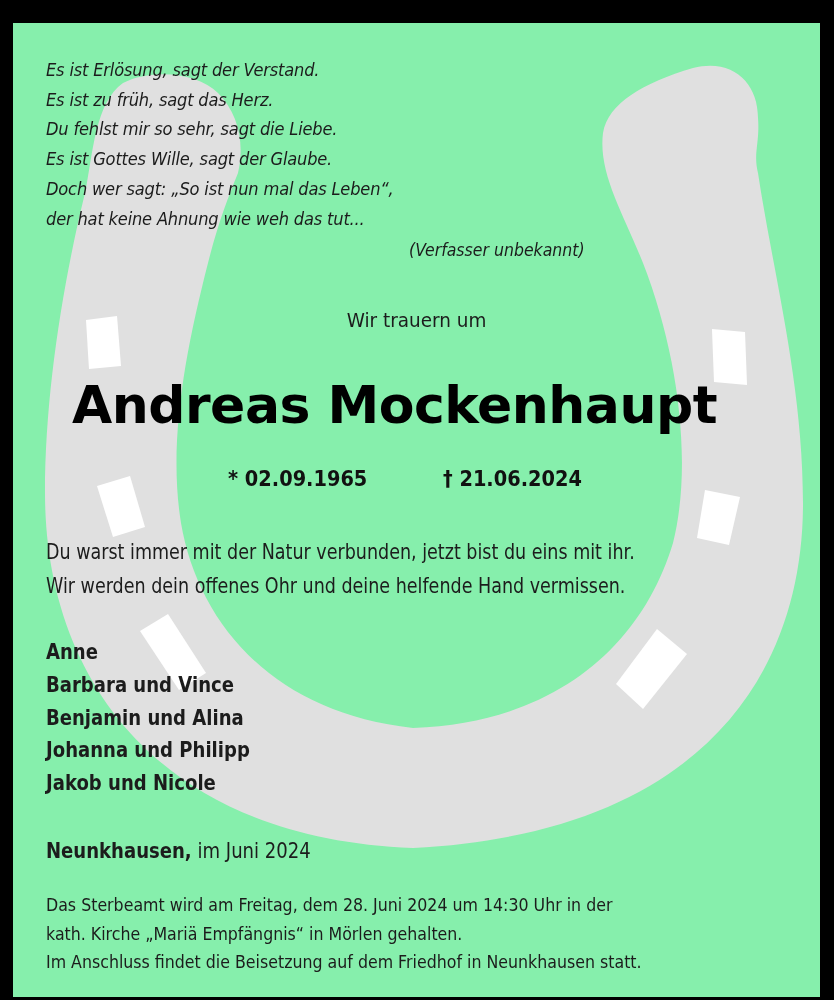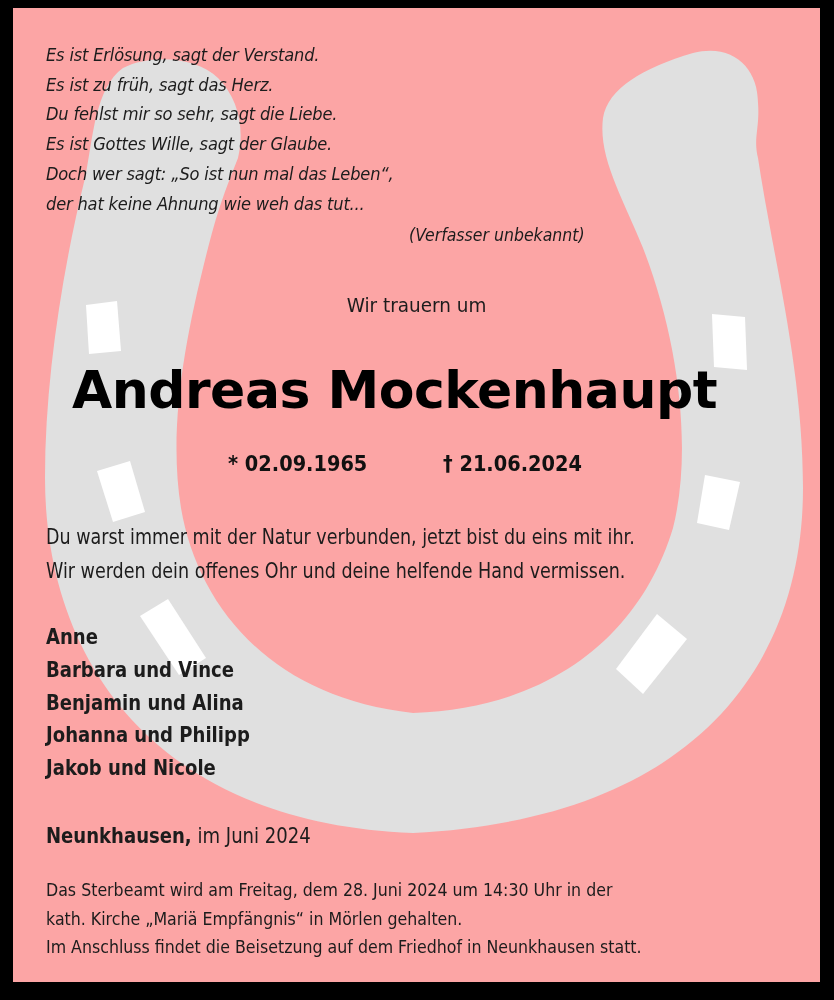--- a/index.html
+++ b/index.html
@@ -3,22 +3,22 @@
   <meta charset="utf-8">
   <style>
     html, body { margin: 0; padding: 0; }
     body {
       width: 834px; height: 1000px; background: #000;
       position: relative; overflow: hidden;
       font-family: "DejaVu Sans", sans-serif;
       color: #1a1a1a;
     }
     .card {
-      position: absolute; left: 13px; top: 8px;
-      width: 807px; height: 974px; background: #fca5a5;
+      position: absolute; left: 13px; top: 23px;
+      width: 807px; height: 974px; background: #86efac;
       overflow: hidden;
     }
     .horseshoe {
       position: absolute; left: 0; top: 0; width: 807px; height: 974px;
     }
     .layer { position: absolute; left: 0; top: 0; width: 807px; height: 974px; }
     .poem {
       position: absolute; left: 33px; top: 33px;
       font-style: italic; font-size: 17.5px; line-height: 29.7px;
       letter-spacing: -0.2px; color: #1c1c1c;

